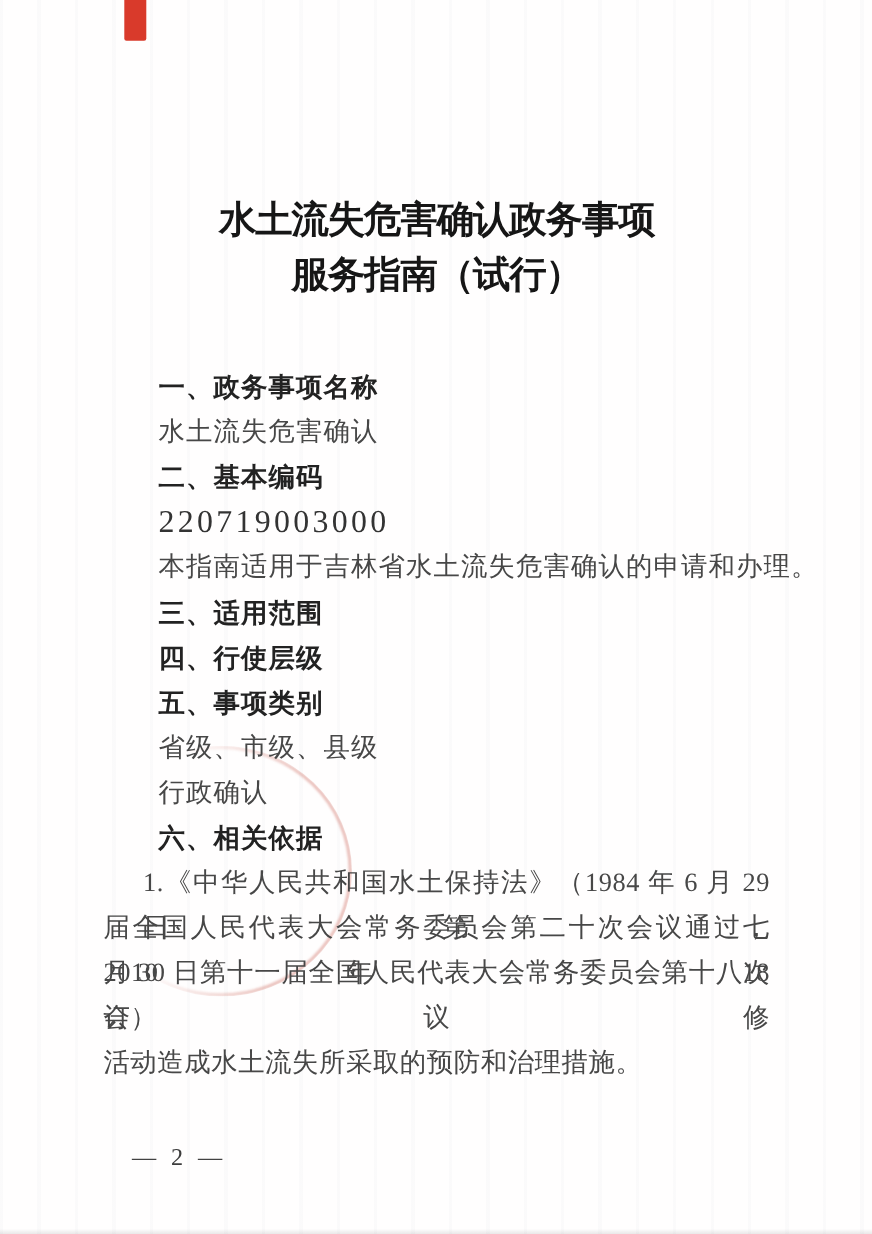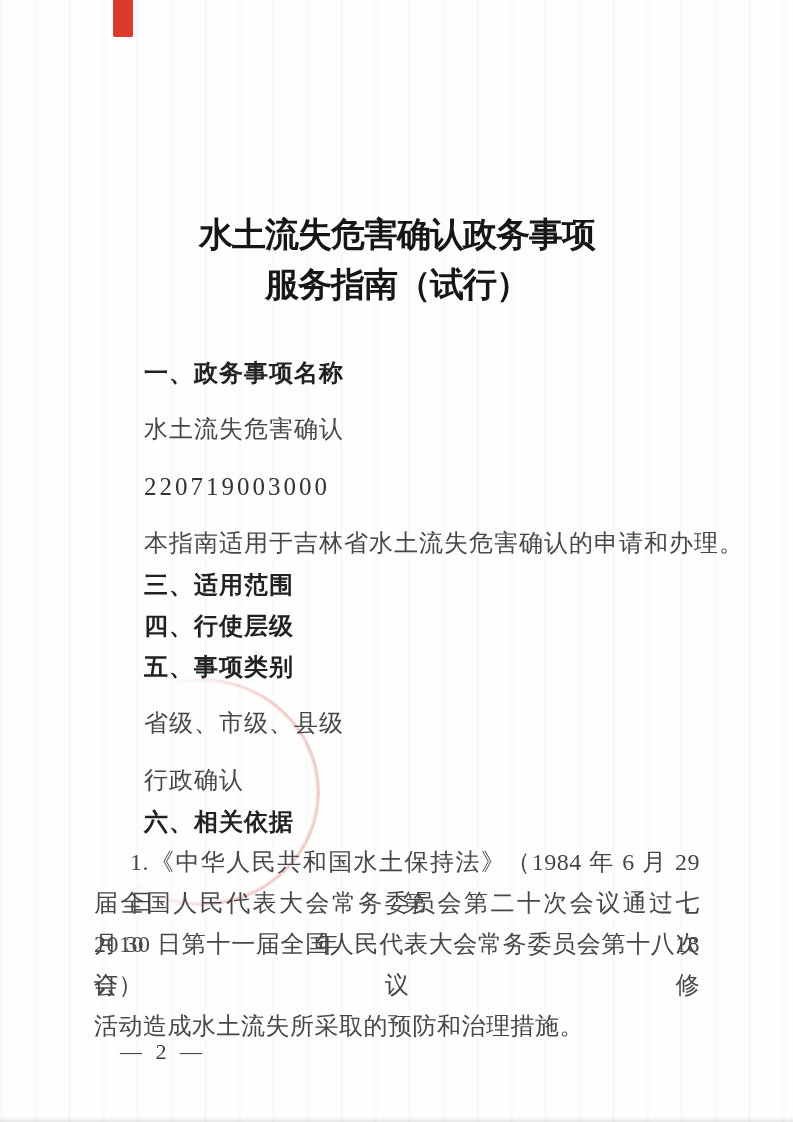--- a/index.html
+++ b/index.html
@@ -23,35 +23,35 @@
   
   .seal{
     position:absolute;left:82px;top:678px;width:232px;height:222px;
     border:3px solid rgba(201,92,80,0.38);
     border-radius:50%;
     filter:blur(1.1px);
     -webkit-mask-image:linear-gradient(100deg,rgba(0,0,0,0) 30%,#000 72%);
     mask-image:linear-gradient(100deg,rgba(0,0,0,0) 30%,#000 72%);
   }
   .title-block{
-    position:absolute;left:94px;top:210px;width:606px;
+    position:absolute;left:94px;top:176px;width:606px;
     text-align:center;line-height:50px;
     font-weight:700;font-size:34px;letter-spacing:-1px;color:#161616;
   }
   .content{
-    position:absolute;left:94px;top:352px;width:606px;
+    position:absolute;left:94px;top:332px;width:606px;
   }
   .line{height:41px;line-height:41px;white-space:nowrap;font-size:24px;}
   .h{
     font-family:"Liberation Sans","DejaVu Sans",sans-serif;
     font-weight:700;font-size:24px;color:#222;
     padding-left:50px;letter-spacing:1px;
   }
-  .b{padding-left:50px;color:#474747;letter-spacing:1px;margin-top:16px;}
-  .digits{letter-spacing:3px;font-size:25px;color:#333;}
+  .b{padding-left:50px;color:#474747;letter-spacing:1px;}
+  .digits{letter-spacing:3px;font-size:29px;color:#333;}
   .p{color:#474747;white-space:normal;letter-spacing:0.5px;}
   .pi{padding-left:50px;}
   .pin{padding-left:36px;}
   .stretch{text-align:justify;text-align-last:justify;text-justify:inter-character;}
   .page-number{
     position:absolute;left:120px;top:1038px;
     font-size:22px;letter-spacing:4px;color:#3c3c3c;line-height:28px;
   }
   .bottom-shadow{
     position:absolute;left:0;bottom:0;width:793px;height:5px;
@@ -67,20 +67,21 @@
   <div class="seal"></div>
 
   <div class="title-block">
     <div class="title-line">水土流失危害确认政务事项</div>
     <div class="title-line">服务指南（试行）</div>
   </div>
 
   <div class="content">
     <div class="line h">一、政务事项名称</div>
     <div class="line b">水土流失危害确认</div>
+    <div class="line h">二、基本编码</div>
     <div class="line b digits">220719003000</div>
     <div class="line b">本指南适用于吉林省水土流失危害确认的申请和办理。</div>
     <div class="line h">三、适用范围</div>
     <div class="line h">四、行使层级</div>
     <div class="line h">五、事项类别</div>
     <div class="line b">省级、市级、县级</div>
     <div class="line b">行政确认</div>
     <div class="line h">六、相关依据</div>
     <div class="line p pin stretch">1.《中华人民共和国水土保持法》（1984 年 6 月 29 日第七</div>
     <div class="line p stretch">届全国人民代表大会常务委员会第二十次会议通过， 2010 年 18</div>

